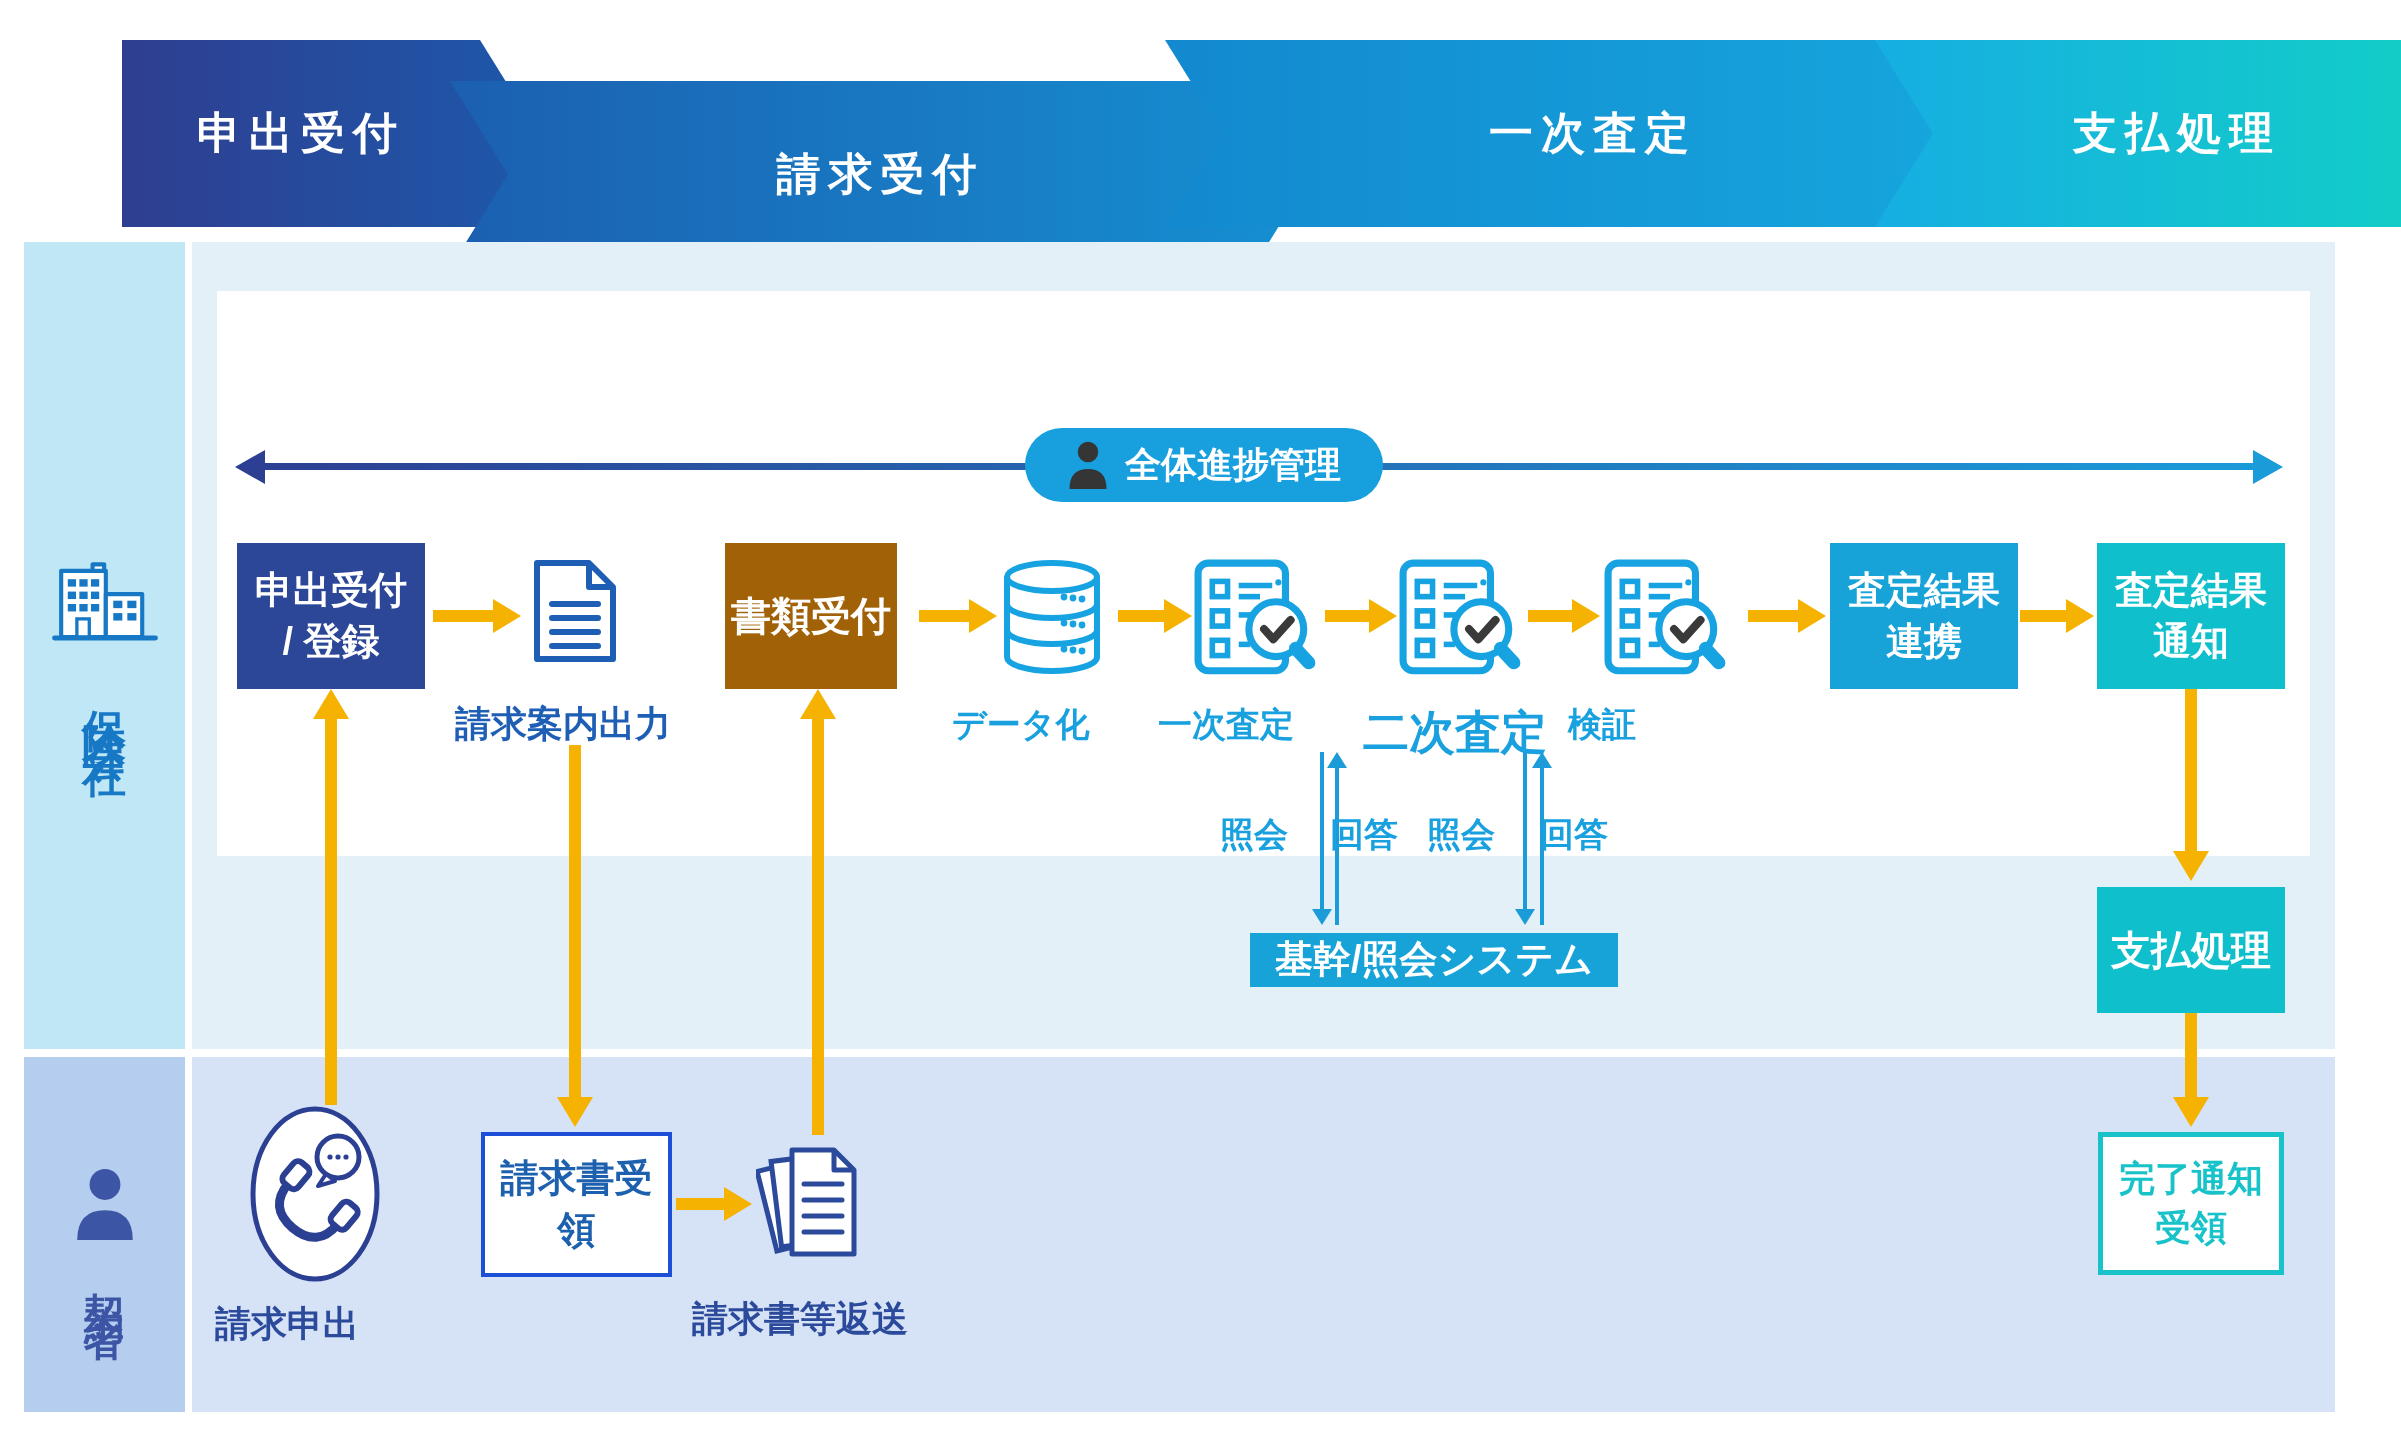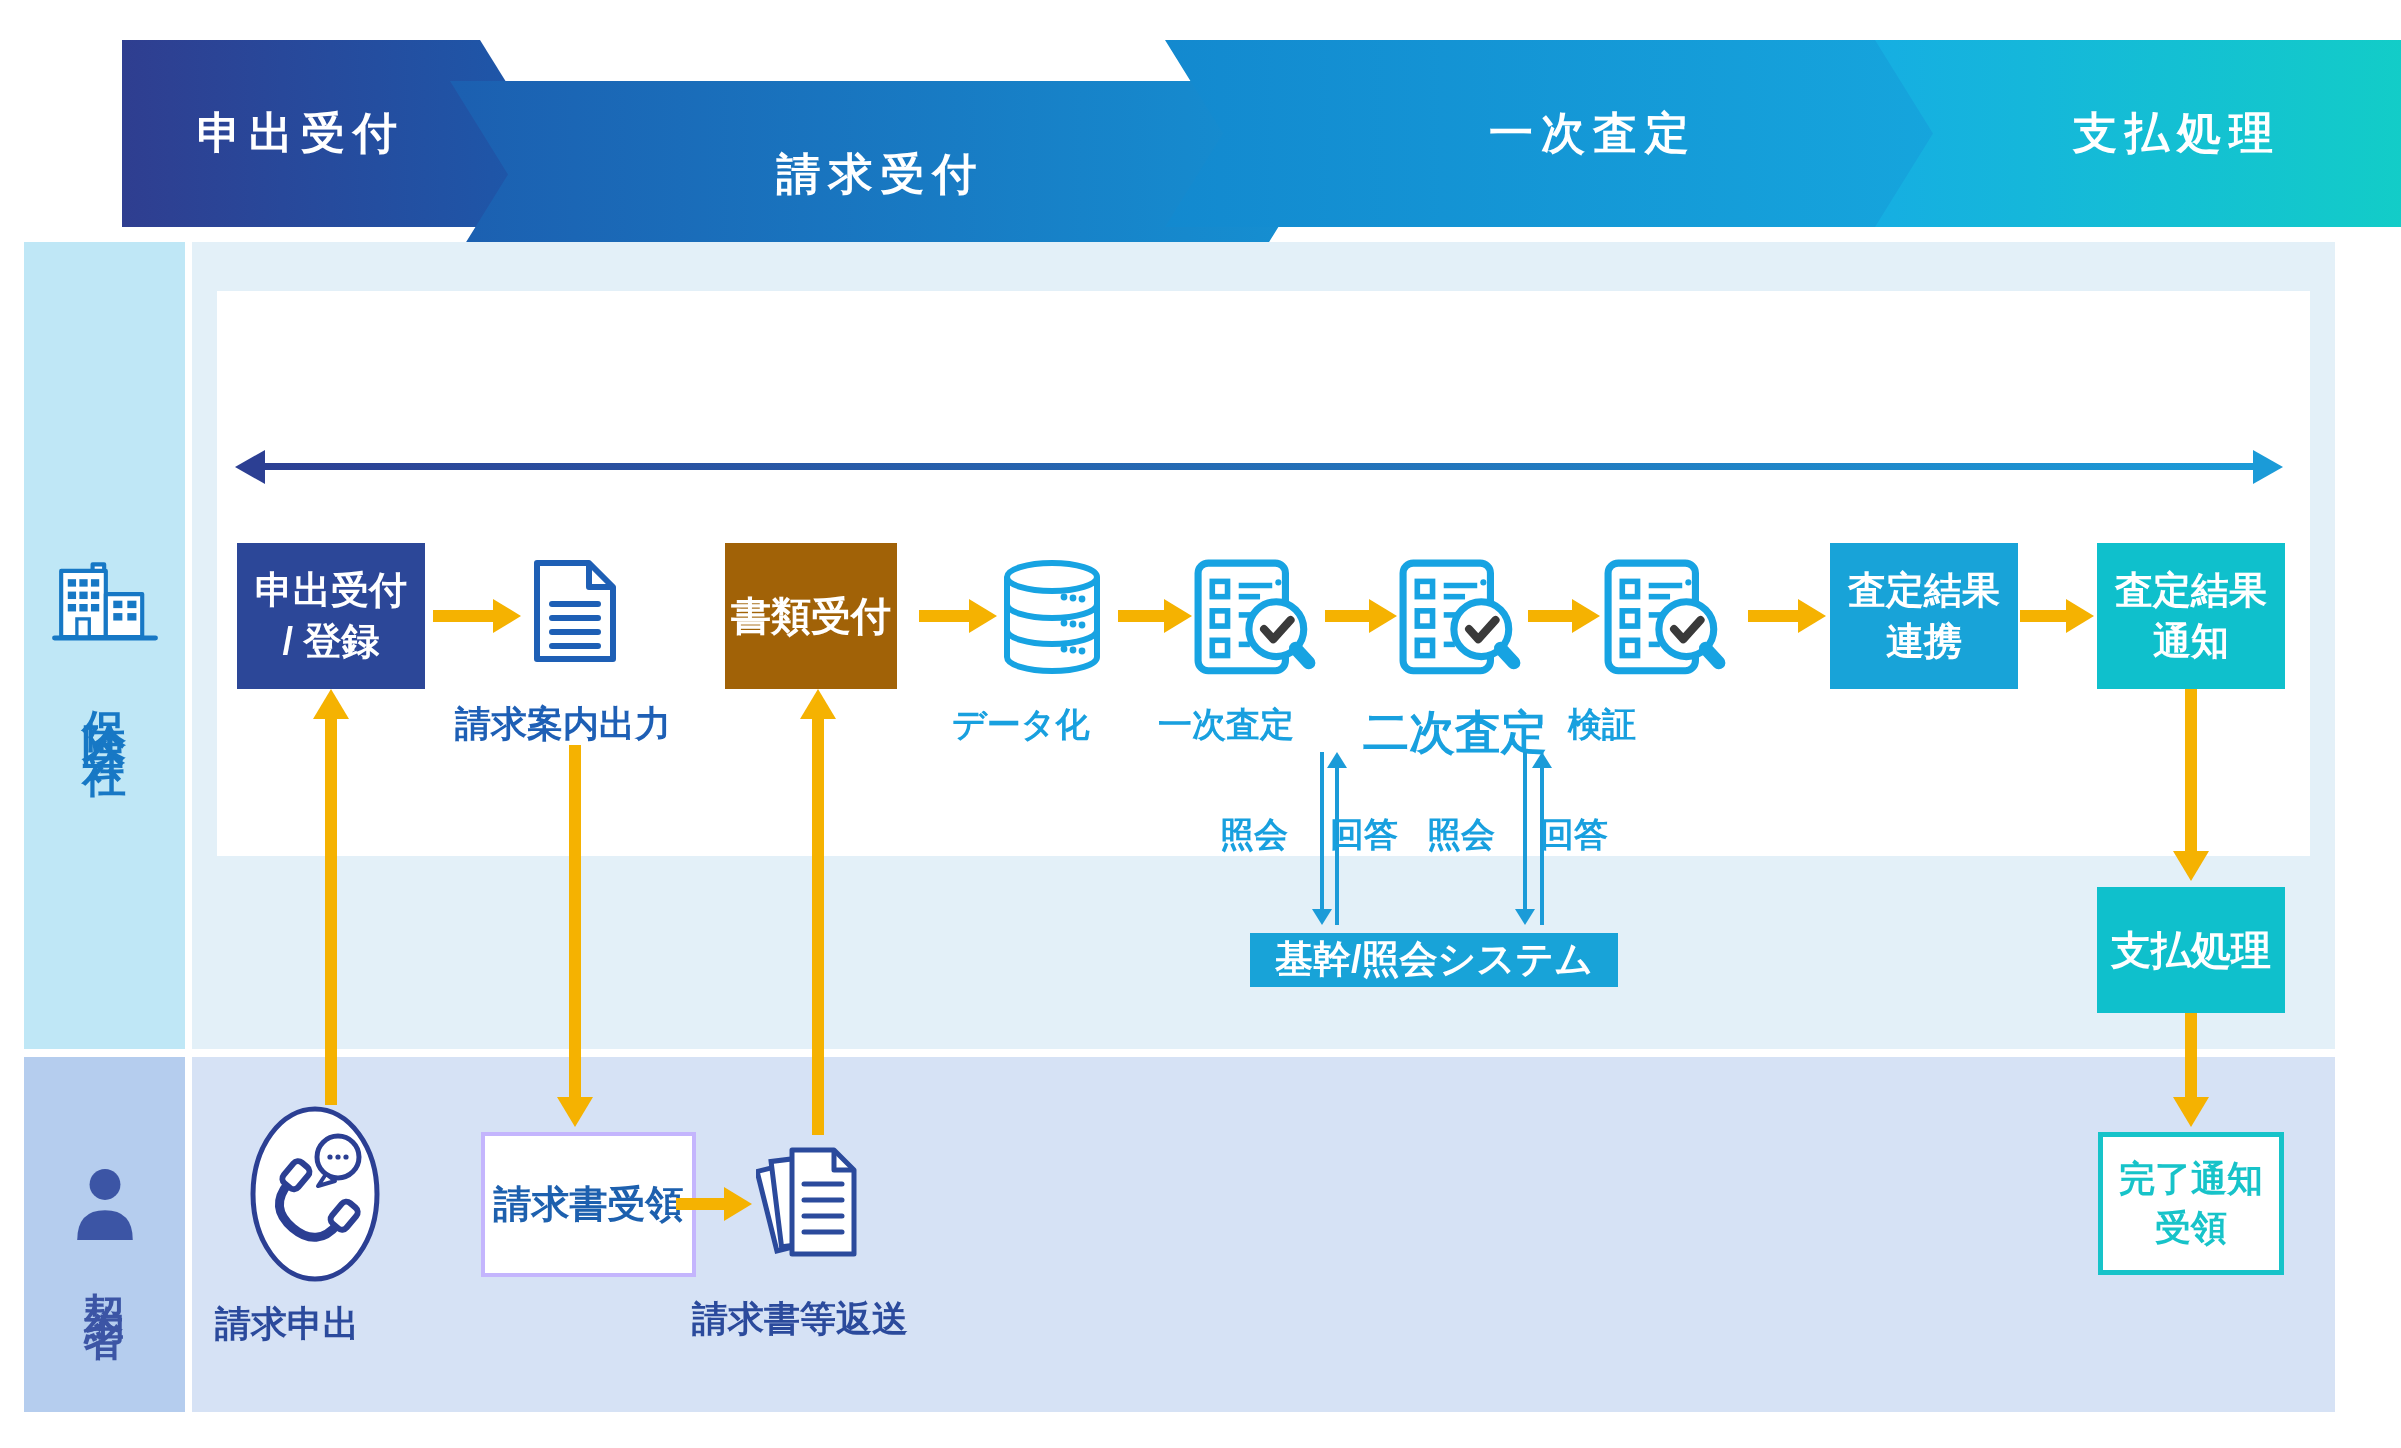--- a/index.html
+++ b/index.html
@@ -108,20 +108,29 @@
         <path d="M3 70 Q3 41 30 41 Q57 41 57 70 Z" fill="#3c55a5"></path>
       </svg>
     </span>
     <span class="vtext" style="font-size:40px;color:#3c55a5;">契約者</span>
   </div>
 
 
   <div class="dbar"></div>
   <div class="dhead-l"></div>
   <div class="dhead-r"></div>
+  <div class="pill">
+    <span>
+      <svg width="42" height="48" viewBox="0 0 60 70">
+        <circle cx="30" cy="16" r="15" fill="#353535"></circle>
+        <path d="M3 70 Q3 41 30 41 Q57 41 57 70 Z" fill="#353535"></path>
+      </svg>
+    </span>
+    <span>全体進捗管理</span>
+  </div>
 
   <div class="abs pbox" style="left:237px;top:543px;width:188px;height:146px;background:#2c4798;font-size:38px;">
     <span>申出受付</span>
     <span>/ 登録</span>
   </div>
 
   <div class="harrow" style="left:433px;top:599px;width:88px;">
       <span class="hbar"></span>
       <span class="hhead"></span>
     </div>
@@ -332,21 +341,21 @@
       </g>
     </svg>
   </span>
   <span class="lbl" style="left:215px;top:1300px;width:200px;font-size:36px;color:#2b4a9c;">請求申出</span>
 
   <div class="varrow" style="left:557px;top:745px;height:382px;">
       <span class="vbar"></span>
       <span class="vhead-down"></span>
     </div>
 
-  <div class="abs pbox" style="left:481px;top:1132px;width:215px;height:145px;background:#fff;border:4px solid #c4b5fd;color:#1d60ae;font-size:38px;box-sizing:border-box;">
+  <div class="abs pbox" style="left:481px;top:1132px;width:191px;height:145px;background:#fff;border:4px solid #1d4ed8;color:#1d60ae;font-size:38px;box-sizing:border-box;">
     <span>請求書受領</span>
   </div>
 
   <div class="harrow" style="left:676px;top:1187px;width:76px;">
       <span class="hbar"></span>
       <span class="hhead"></span>
     </div>
 
   <span class="abs" style="left:756px;top:1140px;">
     <svg width="112" height="126" viewBox="0 0 112 126">

